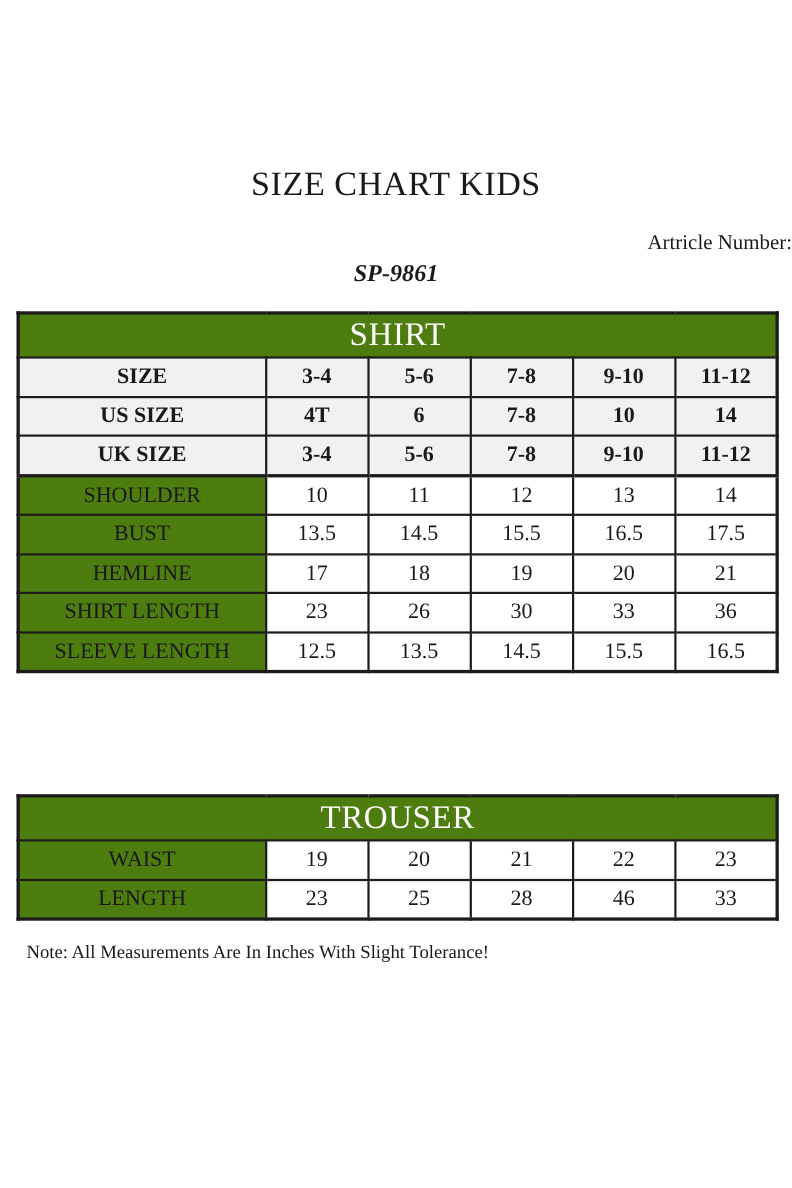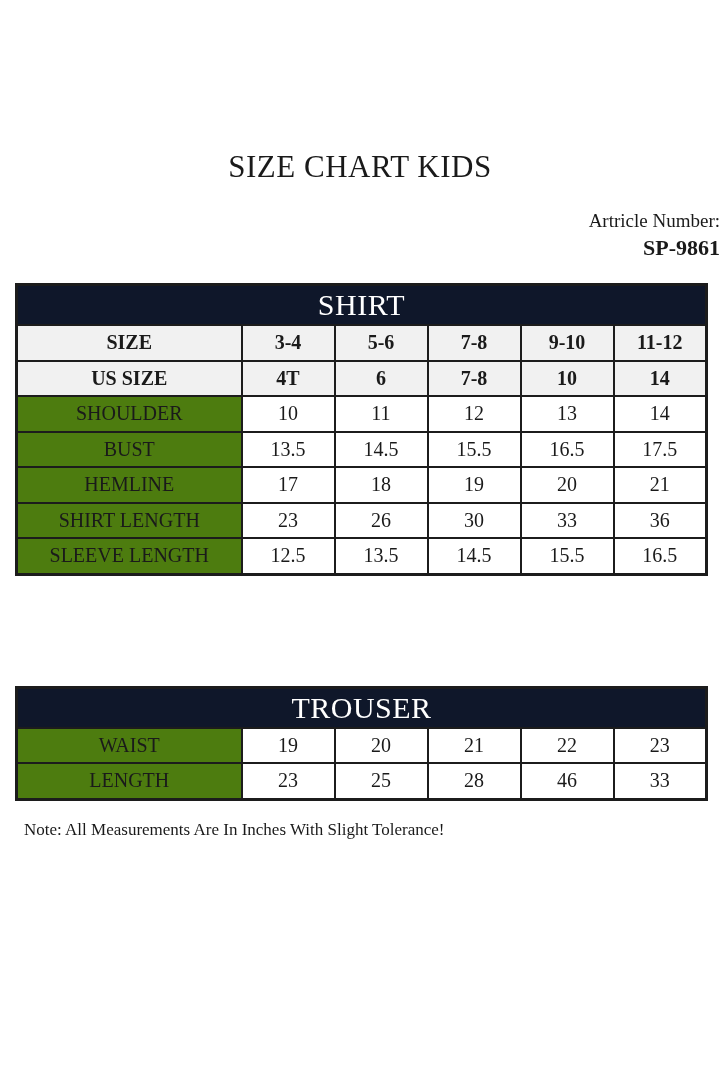--- a/index.html
+++ b/index.html
@@ -26,24 +26,25 @@
 
   .article-label {
     margin-top: 27px;
     text-align: right;
     font-size: 19px;
     line-height: 1.1;
   }
 
   .article-number {
     margin-top: 4px;
-    text-align: right;
+    text-align: center;
     font-size: 22px;
     line-height: 1.1;
     font-weight: bold;
+    font-style: italic;
   }
 
   table.size-table {
     width: 690px;
     margin-left: 15px;
     border-collapse: collapse;
     table-layout: fixed;
   }
   table.size-table, table.size-table td, table.size-table th {
     border: 2px solid #1c1c1c;
@@ -51,21 +52,21 @@
   table.size-table {
     border-width: 3px;
   }
   #shirt-table { margin-top: 23px; }
   #trouser-table { margin-top: 110px; padding-left: 12px; }
 
   col.label-col { width: 225px; }
   col.val-col   { width: 93px; }
 
   th.table-title-cell {
-    background: #0f172a;
+    background: #4d7c0f;
     color: #ffffff;
     height: 38px;
     font-size: 30px;
     font-weight: normal;
     letter-spacing: 0.5px;
     text-align: center;
     padding: 0;
   }
 
   table.size-table td {
@@ -138,20 +139,28 @@
         <td class="value-cell">11-12</td>
       </tr>
       <tr class="size-row">
         <td class="label-cell">US SIZE</td>
         <td class="value-cell">4T</td>
         <td class="value-cell">6</td>
         <td class="value-cell">7-8</td>
         <td class="value-cell">10</td>
         <td class="value-cell">14</td>
       </tr>
+      <tr class="size-row last-size-row">
+        <td class="label-cell">UK SIZE</td>
+        <td class="value-cell">3-4</td>
+        <td class="value-cell">5-6</td>
+        <td class="value-cell">7-8</td>
+        <td class="value-cell">9-10</td>
+        <td class="value-cell">11-12</td>
+      </tr>
       <tr class="measure-row">
         <td class="label-cell">SHOULDER</td>
         <td class="value-cell">10</td>
         <td class="value-cell">11</td>
         <td class="value-cell">12</td>
         <td class="value-cell">13</td>
         <td class="value-cell">14</td>
       </tr>
       <tr class="measure-row">
         <td class="label-cell">BUST</td>

